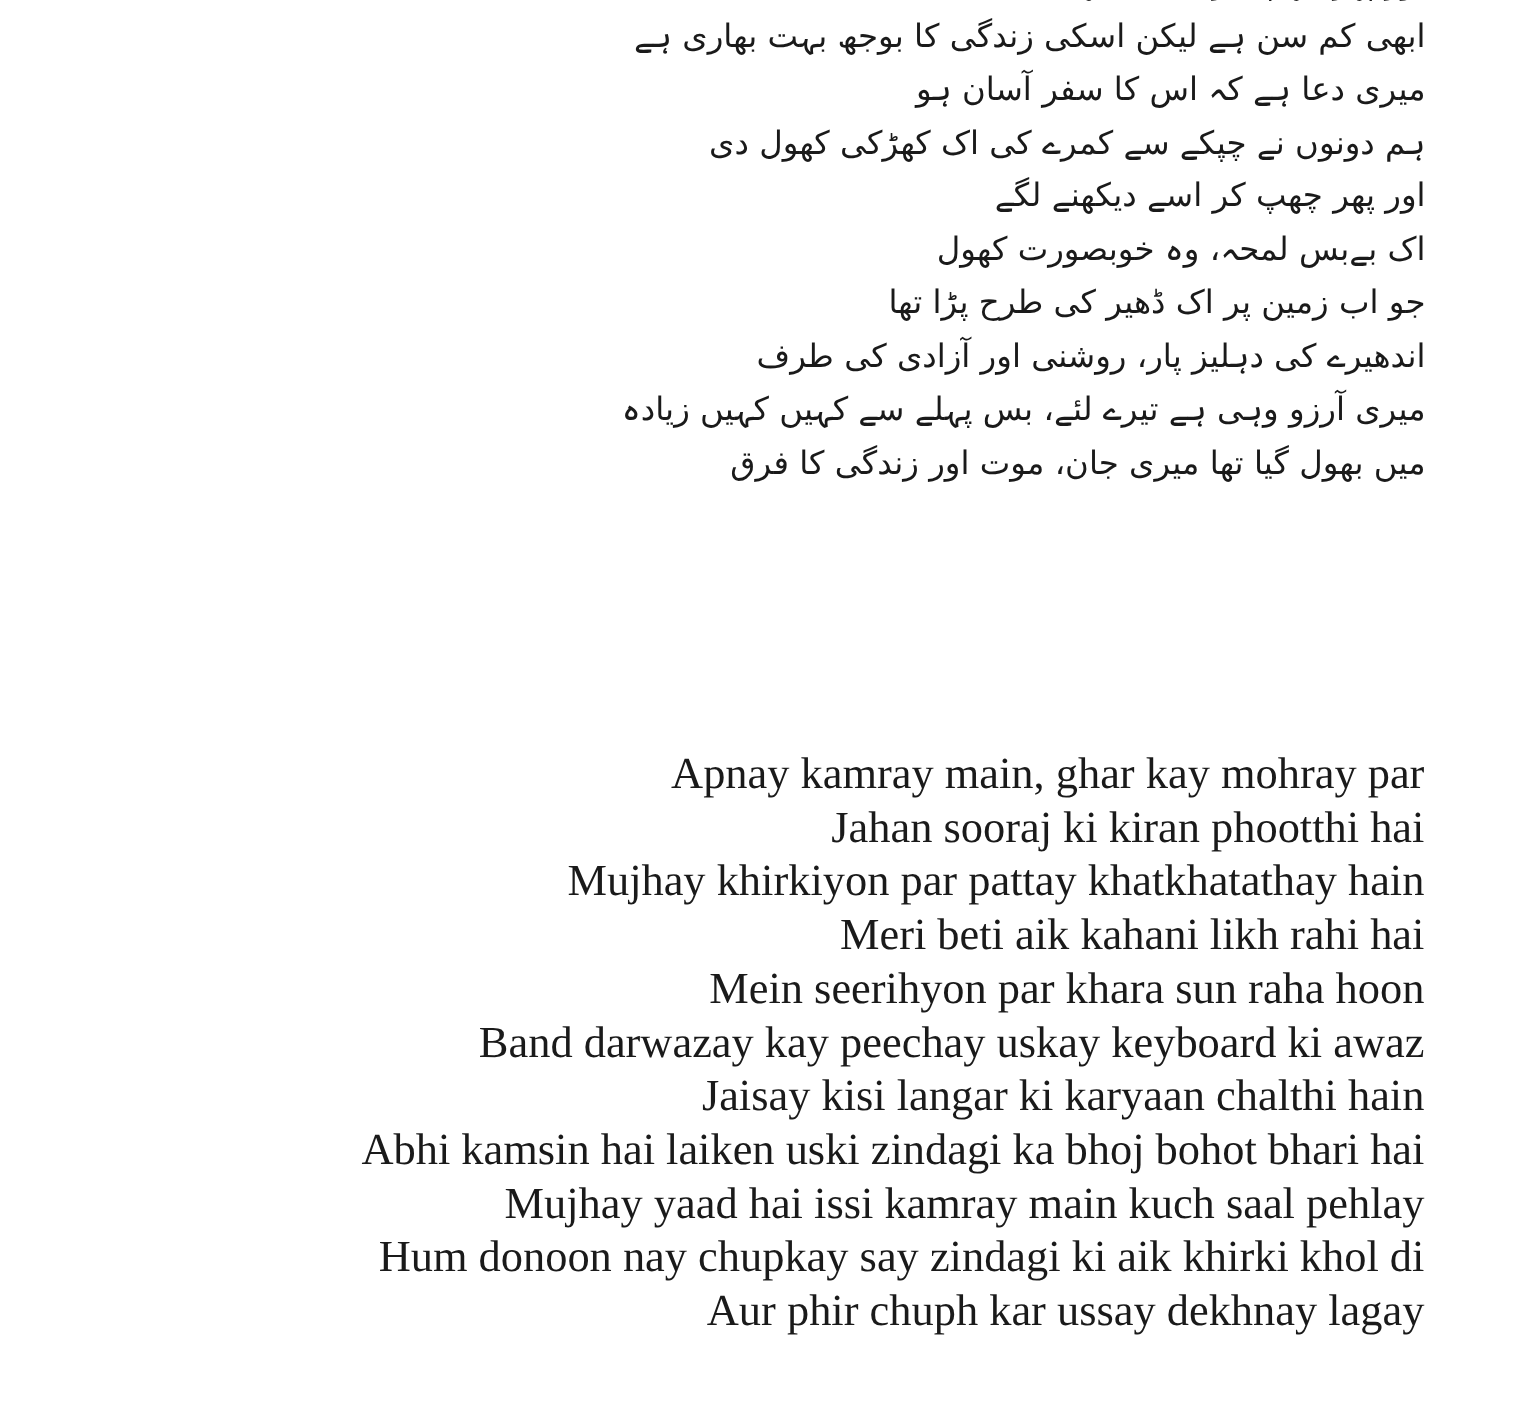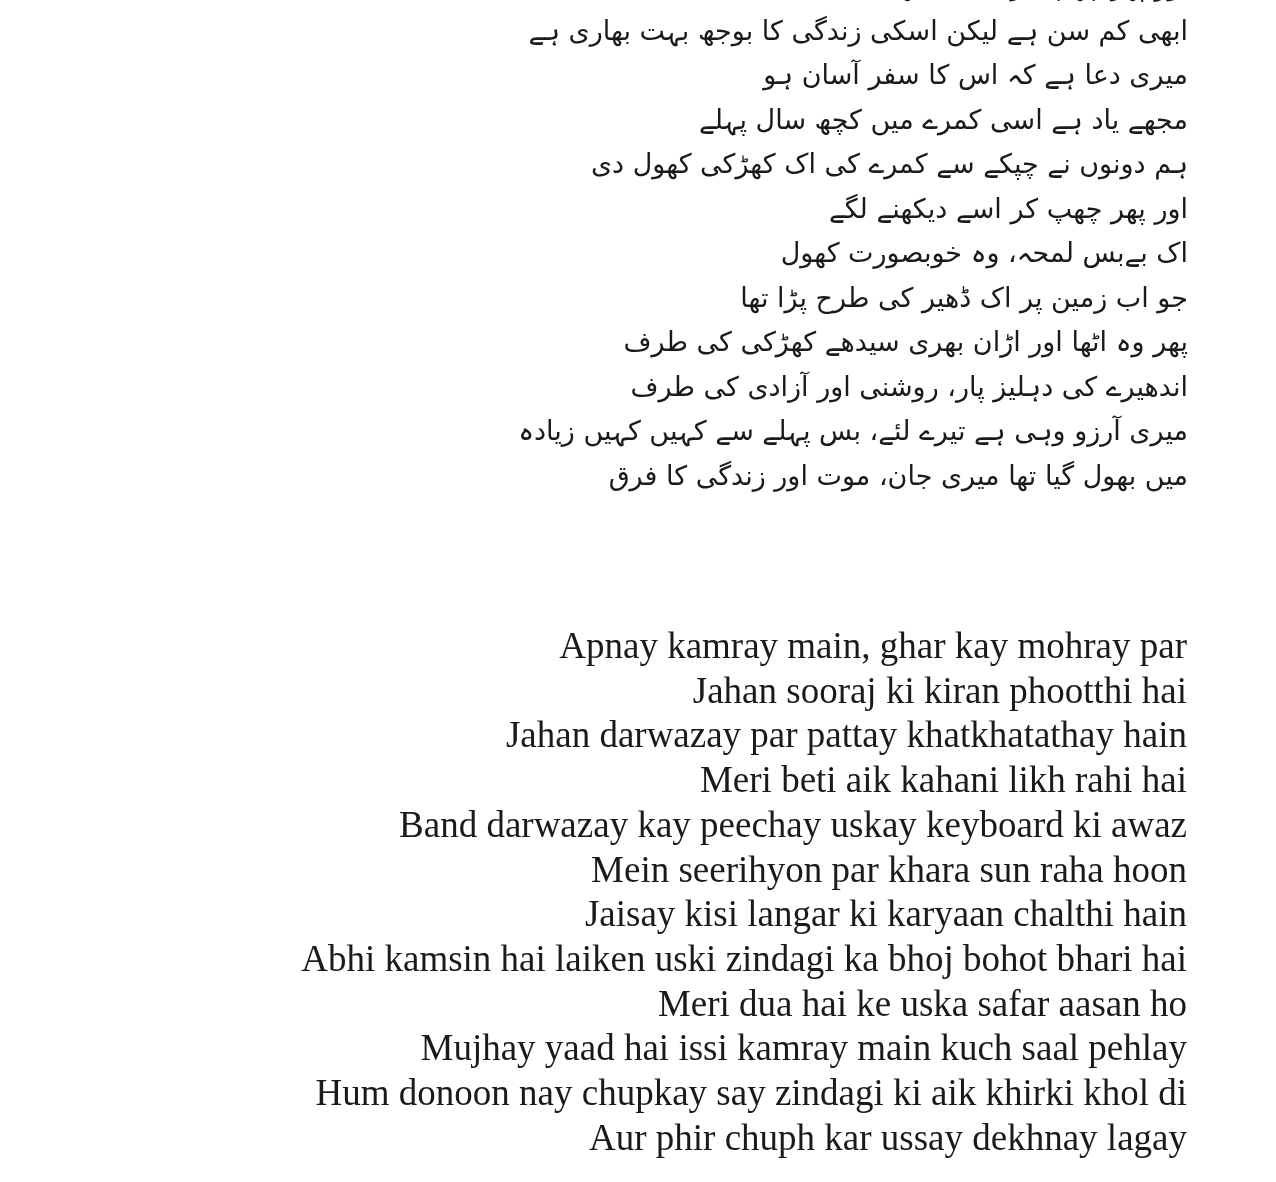--- a/index.html
+++ b/index.html
@@ -56,37 +56,34 @@
   }
 </style>
 </head>
 <body>
 
 <div class="page">
   <div class="urdu-block" id="urdu-block">
       <span class="urdu-line">اور پھر چھپ کر اسے دیکھنے لگے</span>
       <span class="urdu-line">ابھی کم سن ہے لیکن اسکی زندگی کا بوجھ بہت بھاری ہے</span>
       <span class="urdu-line">میری دعا ہے کہ اس کا سفر آسان ہو</span>
-      <span class="urdu-line">مجھے یاد ہے اسی کمرے میں کچھ سال پہلے</span>
       <span class="urdu-line">ہم دونوں نے چپکے سے کمرے کی اک کھڑکی کھول دی</span>
       <span class="urdu-line">اور پھر چھپ کر اسے دیکھنے لگے</span>
       <span class="urdu-line">اک بےبس لمحہ، وہ خوبصورت کھول</span>
       <span class="urdu-line">جو اب زمین پر اک ڈھیر کی طرح پڑا تھا</span>
-      <span class="urdu-line">پھر وہ اٹھا اور اڑان بھری سیدھے کھڑکی کی طرف</span>
       <span class="urdu-line">اندھیرے کی دہلیز پار، روشنی اور آزادی کی طرف</span>
       <span class="urdu-line">میری آرزو وہی ہے تیرے لئے، بس پہلے سے کہیں کہیں زیادہ</span>
       <span class="urdu-line">میں بھول گیا تھا میری جان، موت اور زندگی کا فرق</span>
     </div>
   <div class="roman-block" id="roman-block">
       <span class="roman-line">Apnay kamray main, ghar kay mohray par</span>
       <span class="roman-line">Jahan sooraj ki kiran phootthi hai</span>
-      <span class="roman-line">Jahan darwazay par pattay khatkhatathay hain</span>
+      <span class="roman-line">Mujhay khirkiyon par pattay khatkhatathay hain</span>
       <span class="roman-line">Meri beti aik kahani likh rahi hai</span>
+      <span class="roman-line">Mein seerihyon par khara sun raha hoon</span>
       <span class="roman-line">Band darwazay kay peechay uskay keyboard ki awaz</span>
-      <span class="roman-line">Mein seerihyon par khara sun raha hoon</span>
       <span class="roman-line">Jaisay kisi langar ki karyaan chalthi hain</span>
       <span class="roman-line">Abhi kamsin hai laiken uski zindagi ka bhoj bohot bhari hai</span>
-      <span class="roman-line">Meri dua hai ke uska safar aasan ho</span>
       <span class="roman-line">Mujhay yaad hai issi kamray main kuch saal pehlay</span>
       <span class="roman-line">Hum donoon nay chupkay say zindagi ki aik khirki khol di</span>
       <span class="roman-line">Aur phir chuph kar ussay dekhnay lagay</span>
     </div>
 </div>
 
 </body></html>

